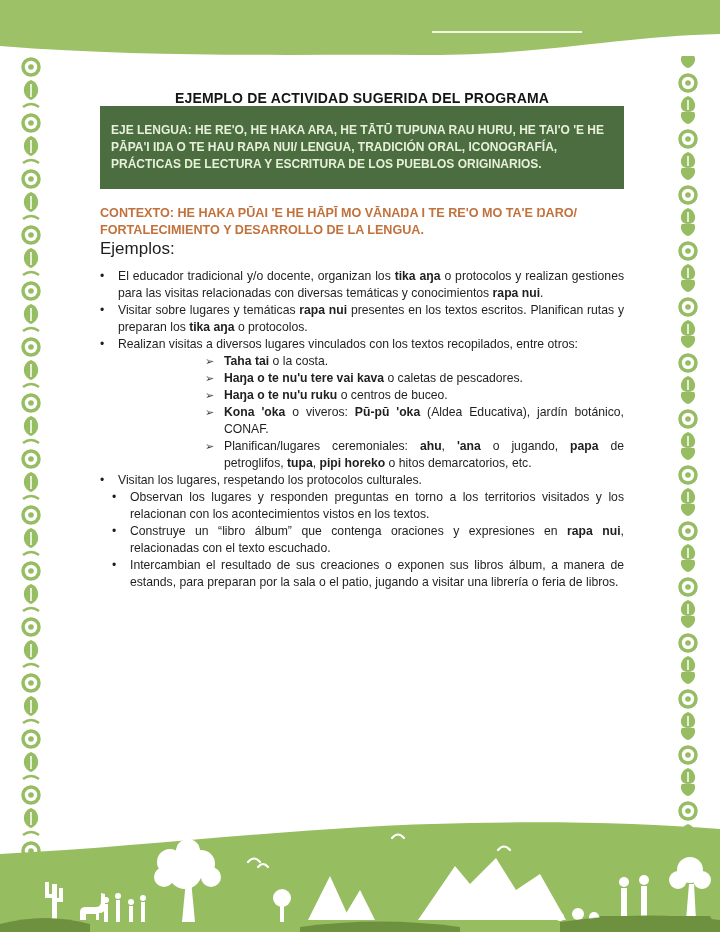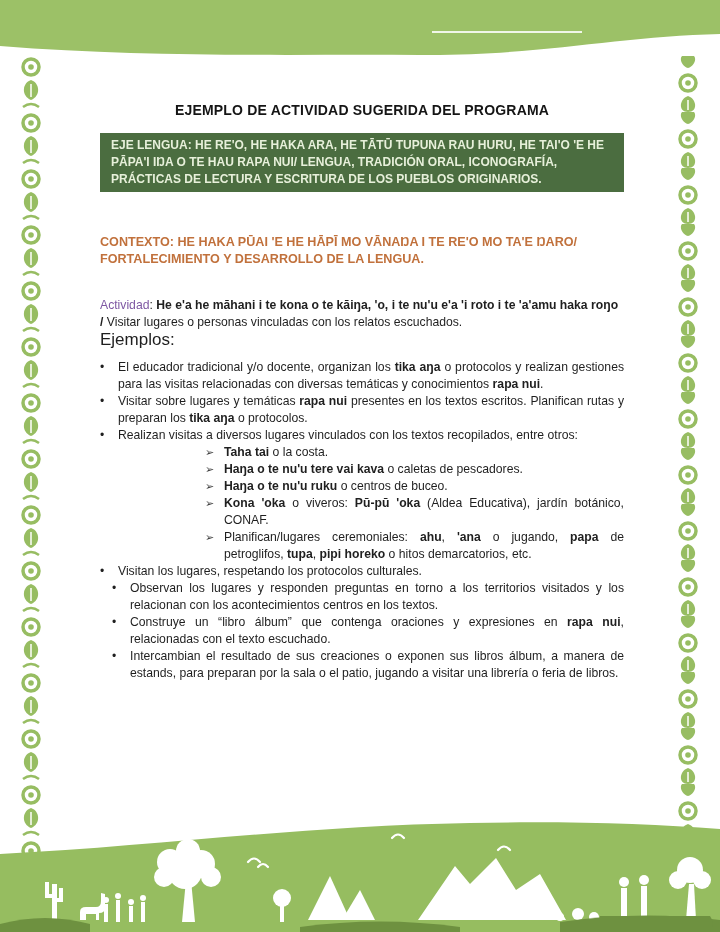--- a/index.html
+++ b/index.html
@@ -14,28 +14,28 @@
   .badge{
     position:absolute;top:37px;left:446px;width:134px;height:24px;
     background:#85ab50;border:1px solid #dbe8bc;border-radius:4px;
     color:#ffffff;font-size:11.5px;line-height:23px;text-align:center;
     box-shadow:inset 0 1px 0 rgba(255,255,255,.35);
   }
   .border-col{position:absolute;top:56px;width:24px;height:800px;}
   .border-left{left:19px}
   .border-right{left:676px}
   .bottomband{position:absolute;left:0;bottom:0;}
-  .content{position:absolute;left:100px;top:102px;width:524px;}
+  .content{position:absolute;left:100px;top:90px;width:524px;}
   .title{font-size:14px;font-weight:700;text-align:center;color:#151515;letter-spacing:.2px;}
   .ejebox{
-    margin-top:15px;background:#4b6d40;color:#e7f0da;
+    background:#4b6d40;color:#e7f0da;
     font-weight:700;font-size:12px;line-height:17px;
-    padding:4px 11px;
+    padding:16px 11px;
   }
-  .contexto{margin-top:42px;color:#c1713c;font-weight:700;font-size:12.6px;line-height:17px;}
+  .contexto{margin-top:16px;color:#c1713c;font-weight:700;font-size:12.6px;line-height:17px;}
   .actividad{margin-top:29px;font-size:12.2px;line-height:16.5px;}
   .ejemplos{font-size:17px;}
   .list{margin-top:9px;font-size:12.2px;line-height:17px;}
   .row{display:flex;align-items:flex-start;}
   .row .mk{flex:none;width:18px;}
   .row .tx{flex:1;text-align:justify;}
   .lv1{margin-left:0}
   .lv1b{margin-left:12px}
   .lv2{margin-left:105px}
   .lv2 .mk{width:19px;color:#3c3c3c;font-size:11px;line-height:17px;}
@@ -80,21 +80,20 @@
   </svg>
 
   <div class="content">
 
     <div class="title">EJEMPLO DE ACTIVIDAD SUGERIDA DEL PROGRAMA</div>
 
     <div class="ejebox">EJE LENGUA: HE RE'O, HE HAKA ARA, HE TĀTŪ TUPUNA RAU HURU, HE TAI'O 'E HE PĀPA'I IŊA O TE HAU RAPA NUI/ LENGUA, TRADICIÓN ORAL, ICONOGRAFÍA, PRÁCTICAS DE LECTURA Y ESCRITURA DE LOS PUEBLOS ORIGINARIOS.</div>
 
     <div class="contexto">CONTEXTO: HE HAKA PŪAI 'E HE HĀPĪ MO VĀNAŊA I TE RE'O MO TA'E ŊARO/ FORTALECIMIENTO Y DESARROLLO DE LA LENGUA.</div>
 
-    <div class="actividad"><span class="purple">Actividad</span><span>: </span><span class="b">He e'a he māhani i te kona o te kāiŋa, 'o, i te nu'u e'a 'i roto i te 'a'amu haka roŋo / </span><span>Visitar lugares o personas vinculadas con los relatos escuchados.</span></div>
 
     <div class="ejemplos">Ejemplos:</div>
 
     <div class="list">
 
       <div class="row lv1">
         <span class="mk">•</span>
         <div class="tx"><span>El educador tradicional y/o docente, organizan los </span><span class="b">tika aŋa</span><span> o protocolos y realizan gestiones para las visitas relacionadas con diversas temáticas y conocimientos </span><span class="b">rapa nui</span><span>.</span></div>
       </div>
 
@@ -133,21 +132,21 @@
         <div class="tx"><span>Planifican/lugares ceremoniales: </span><span class="b">ahu</span><span>, </span><span class="b">'ana</span><span> o jugando, </span><span class="b">papa</span><span> de petroglifos, </span><span class="b">tupa</span><span>, </span><span class="b">pipi horeko</span><span> o hitos demarcatorios, etc.</span></div>
       </div>
 
       <div class="row lv1">
         <span class="mk">•</span>
         <div class="tx"><span>Visitan los lugares, respetando los protocolos culturales.</span></div>
       </div>
 
       <div class="row lv1b">
         <span class="mk">•</span>
-        <div class="tx"><span>Observan los lugares y responden preguntas en torno a los territorios visitados y los relacionan con los acontecimientos centros en los textos.</span></div>
+        <div class="tx"><span>Observan los lugares y responden preguntas en torno a los territorios visitados y los relacionan con los acontecimientos vistos en los textos.</span></div>
       </div>
 
       <div class="row lv1b">
         <span class="mk">•</span>
         <div class="tx"><span>Construye un “libro álbum” que contenga oraciones y expresiones en </span><span class="b">rapa nui</span><span>, relacionadas con el texto escuchado.</span></div>
       </div>
 
       <div class="row lv1b">
         <span class="mk">•</span>
         <div class="tx"><span>Intercambian el resultado de sus creaciones o exponen sus libros álbum, a manera de estands, para preparan por la sala o el patio, jugando a visitar una librería o feria de libros.</span></div>

